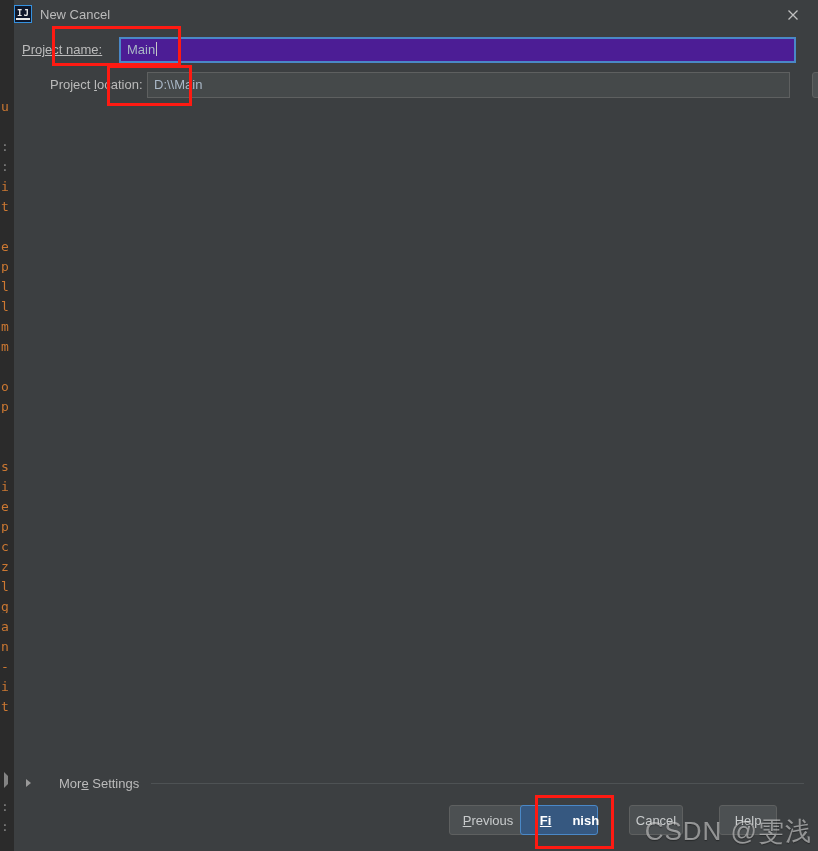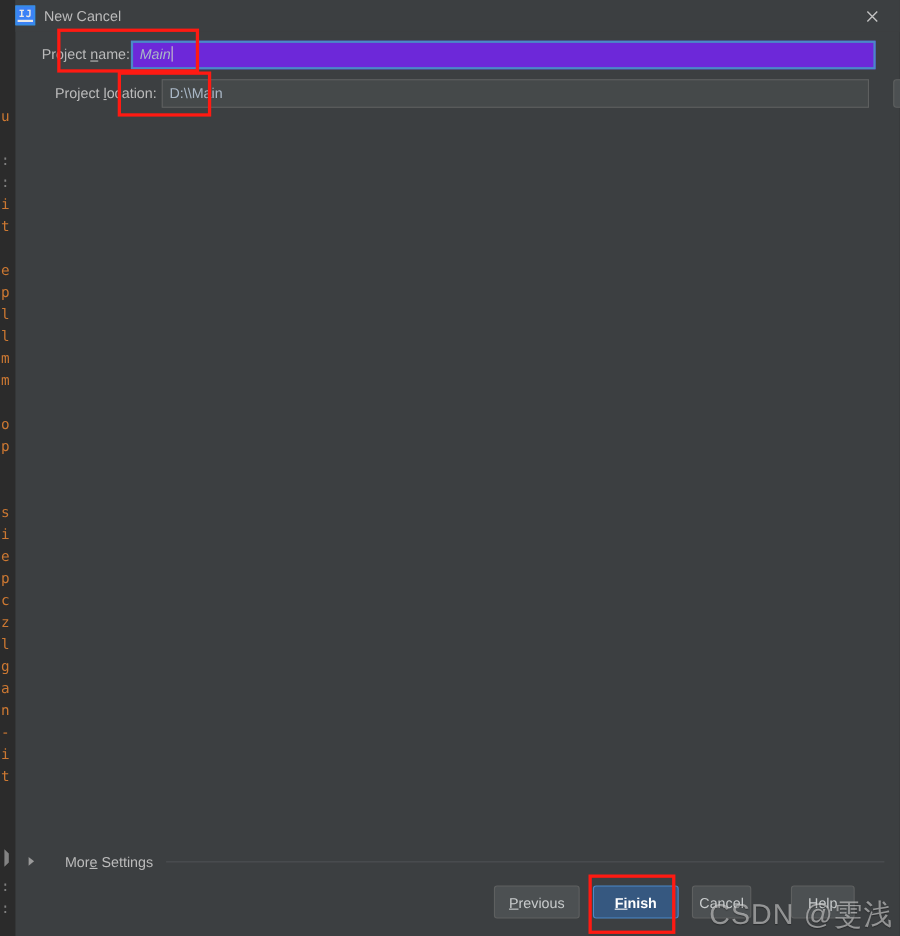--- a/index.html
+++ b/index.html
@@ -59,21 +59,21 @@
   
   #titlebar {
     position: relative;
     height: 29px;
     background: #3c3f41;
   }
   #app-logo {
     position: absolute;
     left: 0px; top: 5px;
     width: 18px; height: 18px;
-    background: #3b82f6;
+    background: #0f172a;
     border: 1px solid #3592e0;
     box-sizing: border-box;
     display: flex;
     align-items: center;
     justify-content: center;
   }
   #app-logo .ij {
     color: #e8e8e8;
     font-family: "DejaVu Sans Mono", monospace;
     font-size: 9px;
@@ -132,23 +132,22 @@
     background: #45494a;
     color: #a9b7c6;
     font-size: 13px;
     line-height: 24px;
     padding: 0 6px;
     white-space: nowrap;
     overflow: hidden;
   }
   .text-field.focused {
     border: 2px solid #4a88c7;
-    background: #6d28d9;
+    background: #4c1d95;
     line-height: 22px;
-    font-style: italic;
   }
   .text-field.plain {
     border: 1px solid #5e6060;
     line-height: 24px;
   }
   .caret {
     display: inline-block;
     width: 1px;
     height: 14px;
     background: #c8c8c8;
@@ -308,21 +307,21 @@
     <div id="close-button">
       <svg width="14" height="14" viewBox="0 0 14 14" aria-hidden="true">
         <path d="M2.5 2.5 L11.5 11.5 M11.5 2.5 L2.5 11.5" stroke="#c0c0c0" stroke-width="1.3" fill="none"></path>
       </svg>
     </div>
   </div>
 
   <div id="form-area">
 
     <div class="form-row" style="top:8px;">
-      <span class="form-label" style="left:24px;"><span>Project </span><u>n</u><span>ame:</span></span>
+      <span class="form-label" style="left:8px;text-decoration:underline;"><span>Project </span><u>n</u><span>ame:</span></span>
       <div class="text-field focused" style="left:105px; width:677px;">
         <span>Main</span><span class="caret"></span>
       </div>
     </div>
 
     <div class="form-row" style="top:43px;margin-left:28px;">
       <span class="form-label" style="left:8px;"><span>Project </span><u>l</u><span>ocation:</span></span>
       <div class="text-field plain" style="left:105px; width:643px;">
         <span>D:\\Main</span>
       </div>
@@ -338,21 +337,21 @@
     <div id="more-settings-label"><span>Mor</span><u>e</u><span> Settings</span></div>
     <div id="more-settings-rule"></div>
   </div>
 
   <div id="button-bar">
     <div class="dlg-button" style="left:435px; width:78px;">
         <span></span>
         <u>P</u>
         <span>revious</span>
       </div>
-    <div class="dlg-button default" style="left:525px; width:78px;">
+    <div class="dlg-button default" style="left:506px; width:78px;gap:21px;">
         <span></span>
         <u>Fi</u>
         <span>nish</span>
       </div>
     <div class="dlg-button" style="left:615px; width:54px;">
         <span>Cancel</span>
         <u></u>
         <span></span>
       </div>
     <div class="dlg-button" style="left:705px; width:58px;">

